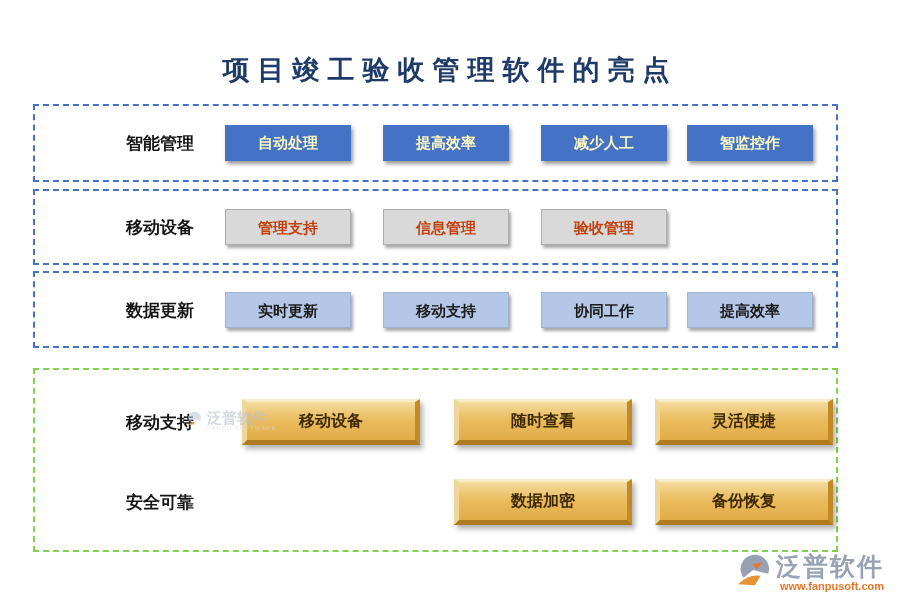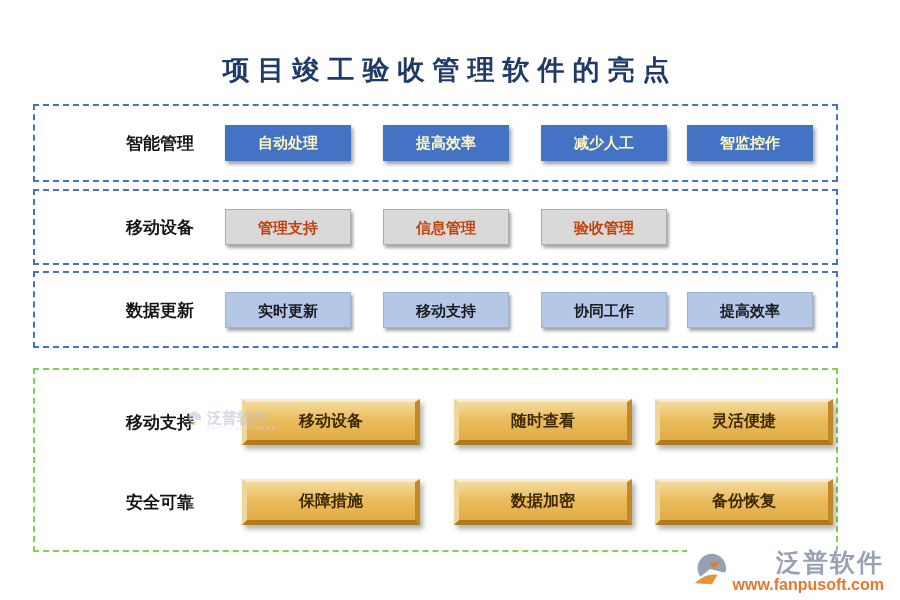--- a/index.html
+++ b/index.html
@@ -39,21 +39,21 @@
   .wm-text{margin-left:4px;line-height:1;}
   .wm-brand{font-size:15px;font-weight:bold;color:#B9C0CE;
             font-family:"Liberation Sans","DejaVu Sans",sans-serif;}
   .wm-sub{font-size:6px;color:#D6DBE3;letter-spacing:1px;
           font-family:"Liberation Sans","DejaVu Sans",sans-serif;}
   .footer{position:absolute;right:16px;bottom:6px;display:flex;align-items:center;
           background:#fff;padding-left:4px;z-index:5;}
   .footer-text{display:flex;flex-direction:column;align-items:flex-end;margin-left:4px;}
   .footer-brand{font-size:25px;font-weight:bold;color:#98A2B4;letter-spacing:2px;
                 line-height:1.05;}
-  .footer-url{font-size:16px;font-weight:bold;color:#E8762B;
+  .footer-url{font-size:11px;font-weight:bold;color:#E8762B;
               font-family:"Liberation Sans","DejaVu Sans",sans-serif;line-height:1.1;}
 </style>
 </head>
 <body>
 
 <div class="canvas">
 
   <div class="title">项目竣工验收管理软件的亮点</div>
 
   <div class="box box1">
@@ -79,21 +79,20 @@
     <div class="btn btn-lblue s4">提高效率</div>
   </div>
 
   <div class="box greenbox">
     <div class="row-label glabel1">移动支持</div>
     <div class="gbtn g1 grow1">移动设备</div>
     <div class="gbtn g2 grow1">随时查看</div>
     <div class="gbtn g3 grow1">灵活便捷</div>
 
     <div class="row-label glabel2">安全可靠</div>
-    <div class="gbtn g1 grow2">保障措施</div>
     <div class="gbtn g3 grow2">备份恢复</div>
     <div class="gbtn g2 grow2">数据加密</div>
   </div>
 
   <div class="watermark">
     <span>
       <svg width="18" height="18" viewBox="0 0 40 40">
         <path d="M10 26 A14 14 0 1 1 34 24 L20 20 Z" fill="#C3C9D4"></path>
         <path d="M6 33 Q15 24 26 25 L21 34 Z" fill="#EDC08A"></path>
       </svg>

